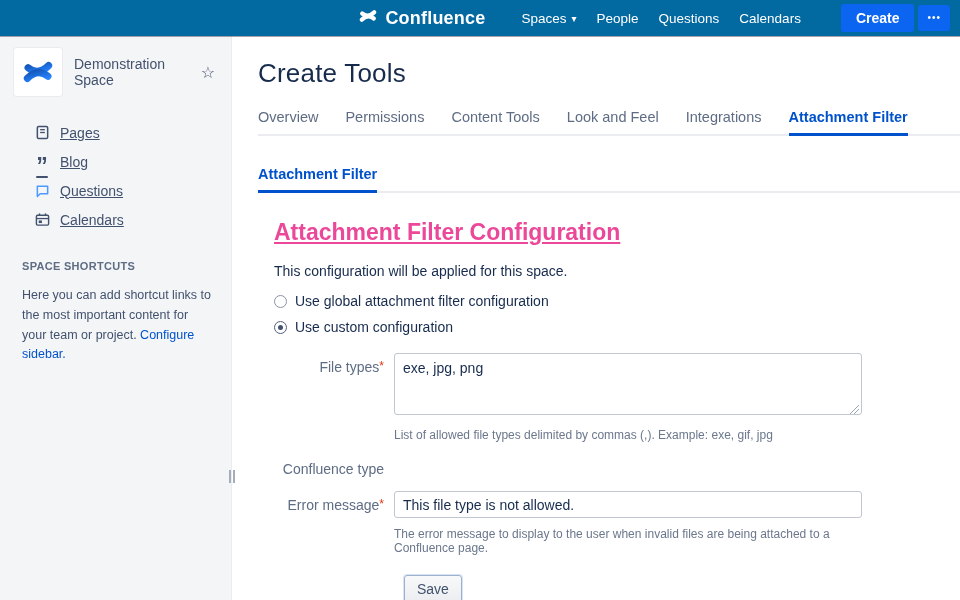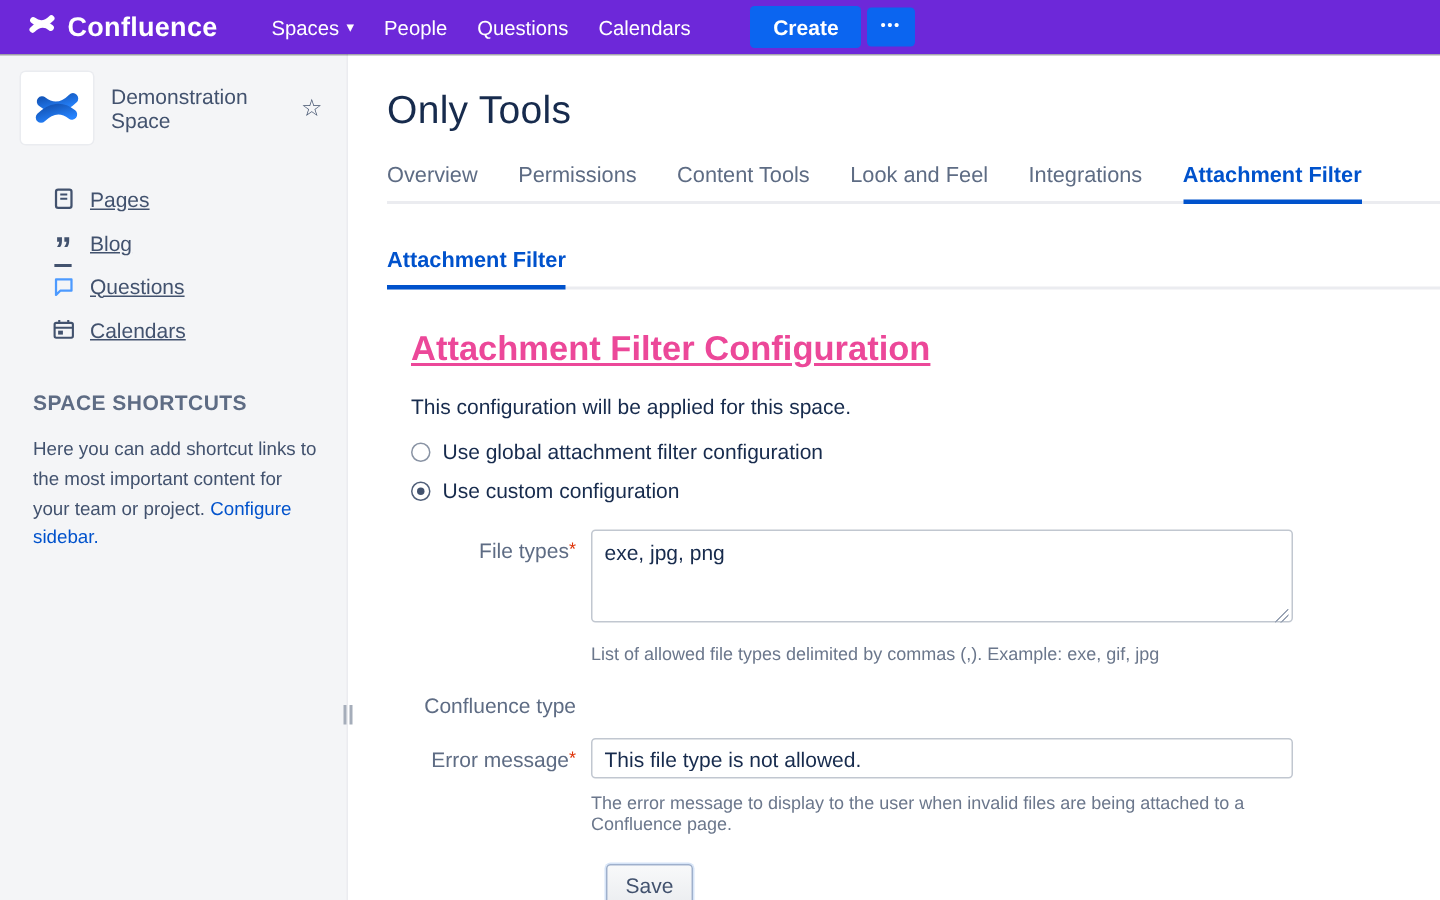--- a/index.html
+++ b/index.html
@@ -1,21 +1,21 @@
 <!DOCTYPE html>
 <html><head>
 <meta charset="utf-8">
 <style>
   * { margin:0; padding:0; box-sizing:border-box; }
   html,body { width:960px; height:600px; overflow:hidden;
     font-family:"Liberation Sans", sans-serif; background:#fff; }
 
   
-  .topbar { height:36px; background:#6d28d9; display:flex; align-items:center;
-    padding:0 10px; color:#fff; box-shadow:0 1px 0 rgba(0,0,20,.35); position:relative; z-index:5; }
+  .topbar { height:36px; background:#0369a1; display:flex; align-items:center;
+    padding:0 10px; color:#fff; box-shadow:0 1px 0 rgba(0,0,20,.35); position:relative; z-index:5;justify-content:flex-end; }
   .brand { display:flex; align-items:center; gap:7px; margin-left:8px; cursor:pointer; }
   .brand-name { font-size:18px; font-weight:700; letter-spacing:.2px; }
   .topnav { display:flex; align-items:center; margin-left:26px; gap:0; }
   .topnav-item { font-size:13.5px; color:#fff; padding:6px 10px; border-radius:3px; cursor:pointer; display:flex; align-items:center; gap:5px; }
   .chev { font-size:10px; line-height:1; position:relative; top:1px; }
   .btn-create { background:#0B65F0; border:none; color:#fff; font-size:14px; font-weight:700;
     padding:6px 15px; border-radius:3px; margin-left:30px; cursor:pointer;
     font-family:"Liberation Sans", sans-serif; }
   .btn-more { background:#0B65F0; border:none; color:#fff; font-size:10px; letter-spacing:1px;
     padding:8px 9px 8px 9px; border-radius:3px; margin-left:4px; cursor:pointer; line-height:10px; }
@@ -28,21 +28,21 @@
   .space-header { display:flex; align-items:center; padding:0 14px; }
   .space-logo { width:48px; height:48px; background:#fff; border-radius:3px; display:flex;
     align-items:center; justify-content:center; flex:none; box-shadow:0 0 0 1px rgba(9,30,66,.04); }
   .space-name { font-size:14px; color:#42526E; margin-left:12px; flex:1; }
   .star { font-size:16px; color:#42526E; cursor:pointer; margin-right:2px; }
   .side-nav { margin-top:22px; }
   .side-item { display:flex; align-items:center; height:29px; padding:0 14px 0 34px;
     font-size:14px; color:#42526E; cursor:pointer;text-decoration:underline; }
   .side-item .ic { width:16px; height:16px; margin-right:10px; display:flex; align-items:center; justify-content:center; flex:none; }
   .blog-glyph { font-size:23px; font-weight:700; color:#42526E; line-height:10px; position:relative; top:4px; }
-  .shortcuts-h { margin:26px 22px 0; font-size:14px; font-weight:700; color:#5E6C84; letter-spacing:.3px; }
+  .shortcuts-h { margin:26px 22px 0; font-size:11px; font-weight:700; color:#5E6C84; letter-spacing:.3px; }
   .shortcuts-p { margin:14px 20px 0 22px; font-size:12.5px; line-height:1.58; color:#42526E; }
   .shortcuts-p a { color:#0052CC; text-decoration:none; cursor:pointer; }
 
   
   .grip { position:absolute; left:227px; top:433px; width:10px; height:15px;
     display:flex; gap:2px; align-items:center; justify-content:center; cursor:col-resize; z-index:6; }
   .grip i { display:block; width:2px; height:13px; background:#A5ADBA; }
 
   
   .content { flex:1; background:#fff; padding:22px 0 0 26px; }
@@ -173,21 +173,21 @@
     <div class="shortcuts-h">SPACE SHORTCUTS</div>
     <div class="shortcuts-p"><span>Here you can add shortcut links to the most important content for your team or project. </span><a>Configure sidebar.</a></div>
   </div>
 
   <div class="grip">
       <i></i>
       <i></i>
     </div>
 
   <div class="content">
-    <div class="page-title">Only Tools</div>
+    <div class="page-title">Create Tools</div>
 
     <div class="tabs">
       <span class="tab">Overview</span>
       <span class="tab">Permissions</span>
       <span class="tab">Content Tools</span>
       <span class="tab">Look and Feel</span>
       <span class="tab">Integrations</span>
       <span class="tab active">Attachment Filter</span>
     </div>
 

